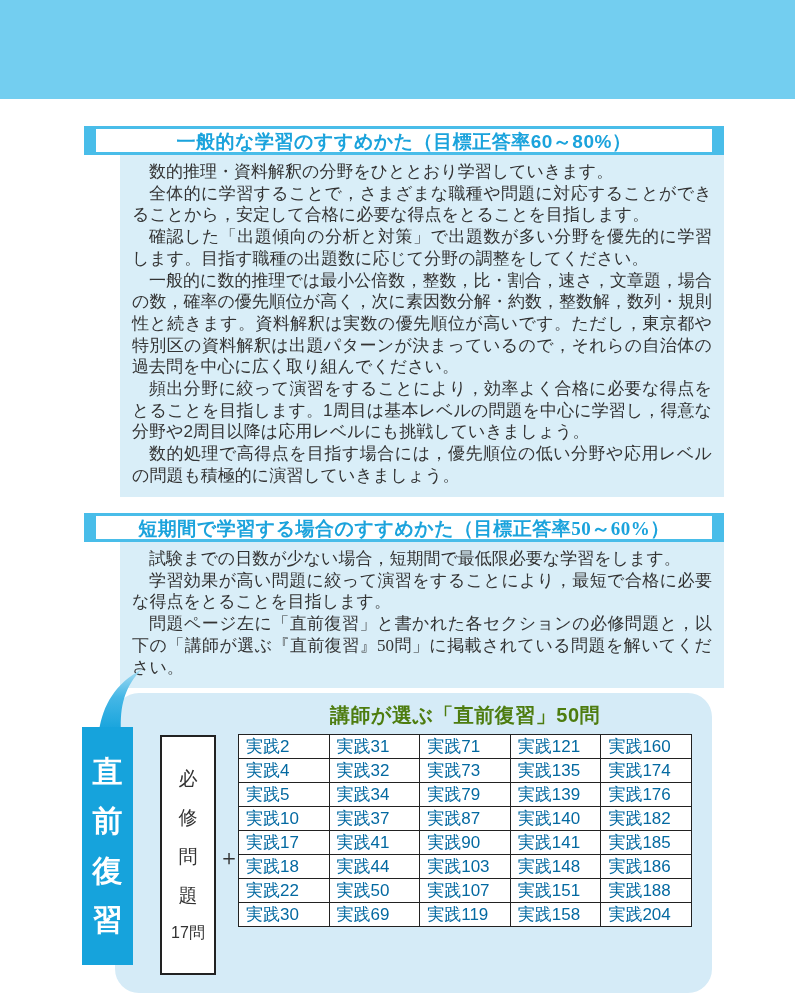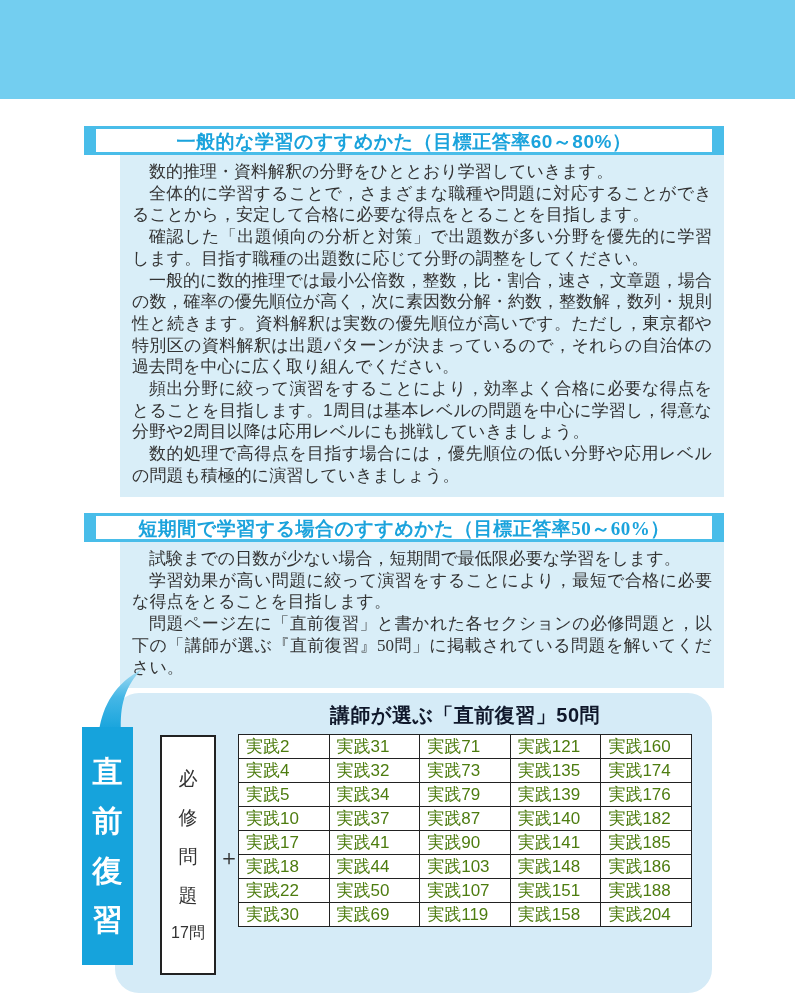--- a/index.html
+++ b/index.html
@@ -62,26 +62,26 @@
   .req-box span:last-child { font-size:16px; }
 
   .plus {
     position:absolute; left:216px; top:176px; width:26px; text-align:center;
     font-size:22px; color:#333333; z-index:1;
   }
 
   .table-area { position:absolute; left:238px; top:34px; width:454px; z-index:1; }
   .table-title {
     margin:0 0 5px 0; text-align:center; font-size:20px; font-weight:600;
-    color:#0f172a; letter-spacing:0.5px; line-height:28px;
+    color:#4d7c0f; letter-spacing:0.5px; line-height:28px;
   }
   table.review { width:100%; border-collapse:collapse; background:#ffffff; table-layout:fixed; }
   table.review td {
     border:1.5px solid #222222; height:24px; box-sizing:border-box;
-    font-size:17px; color:#4d7c0f; padding:0 0 0 7px; line-height:22px;
+    font-size:17px; color:#0369a1; padding:0 0 0 7px; line-height:22px;
     white-space:nowrap; overflow:hidden;
   }
 </style>
 </head>
 <body>
 
 <div class="top-bar"></div>
 
 <div class="section section-1">
   <div class="ribbon">一般的な学習のすすめかた（目標正答率60～80%）</div>

